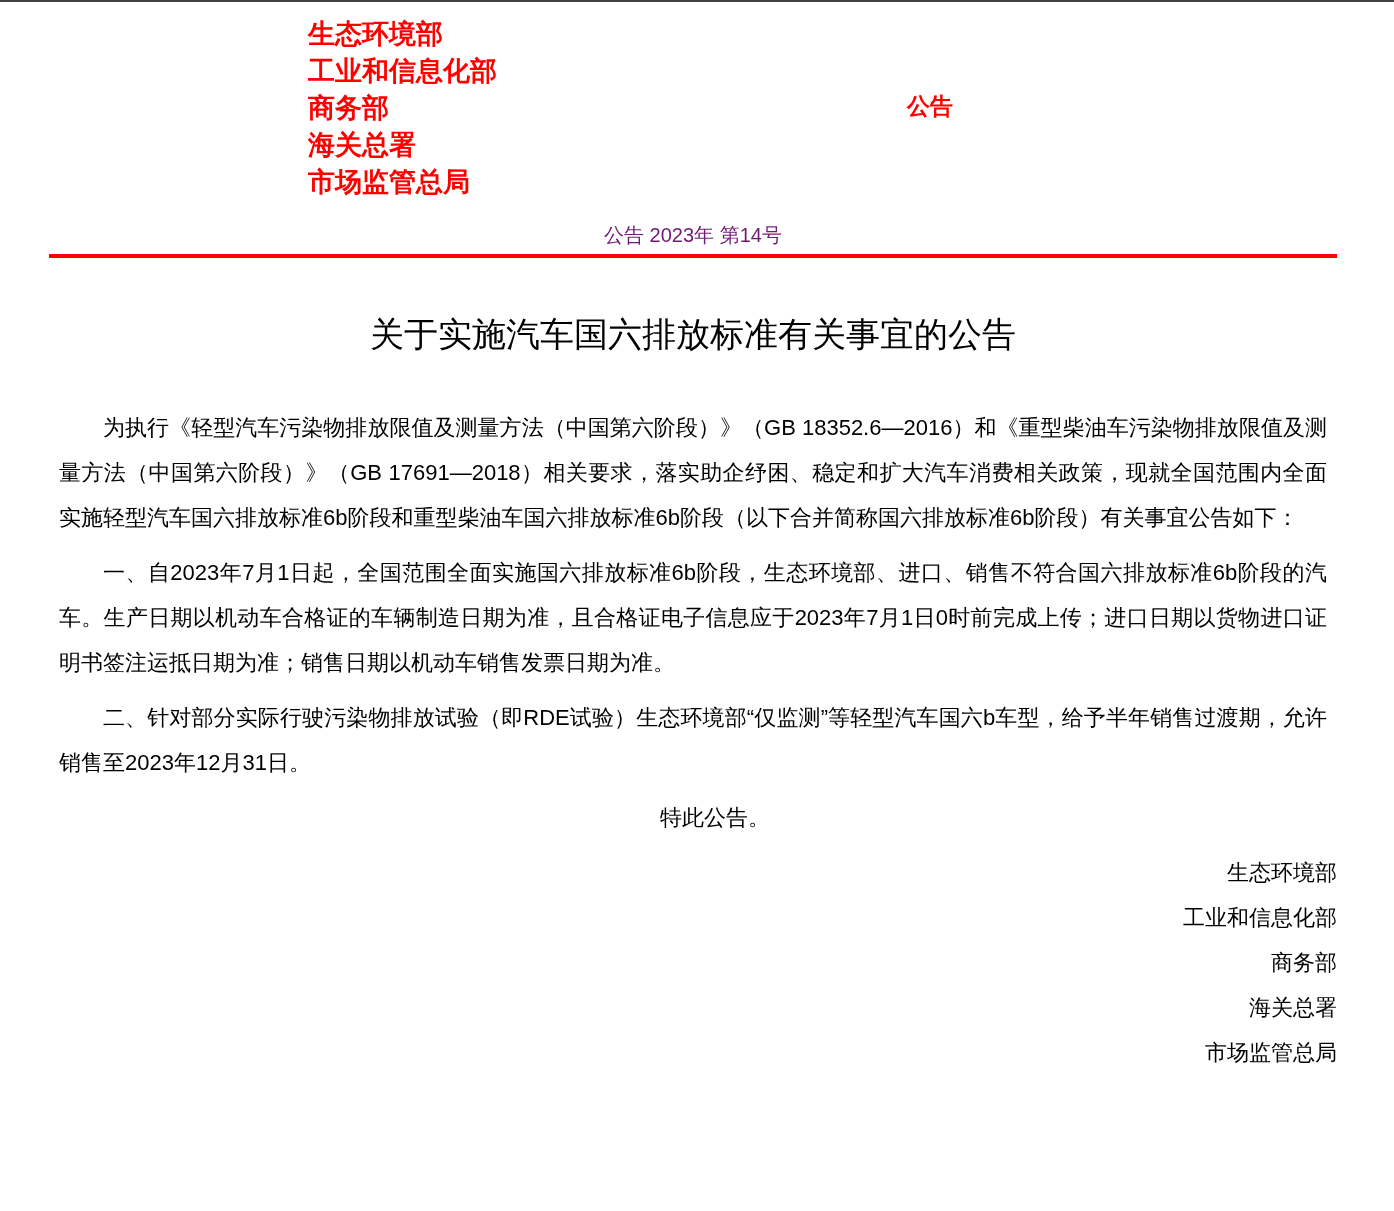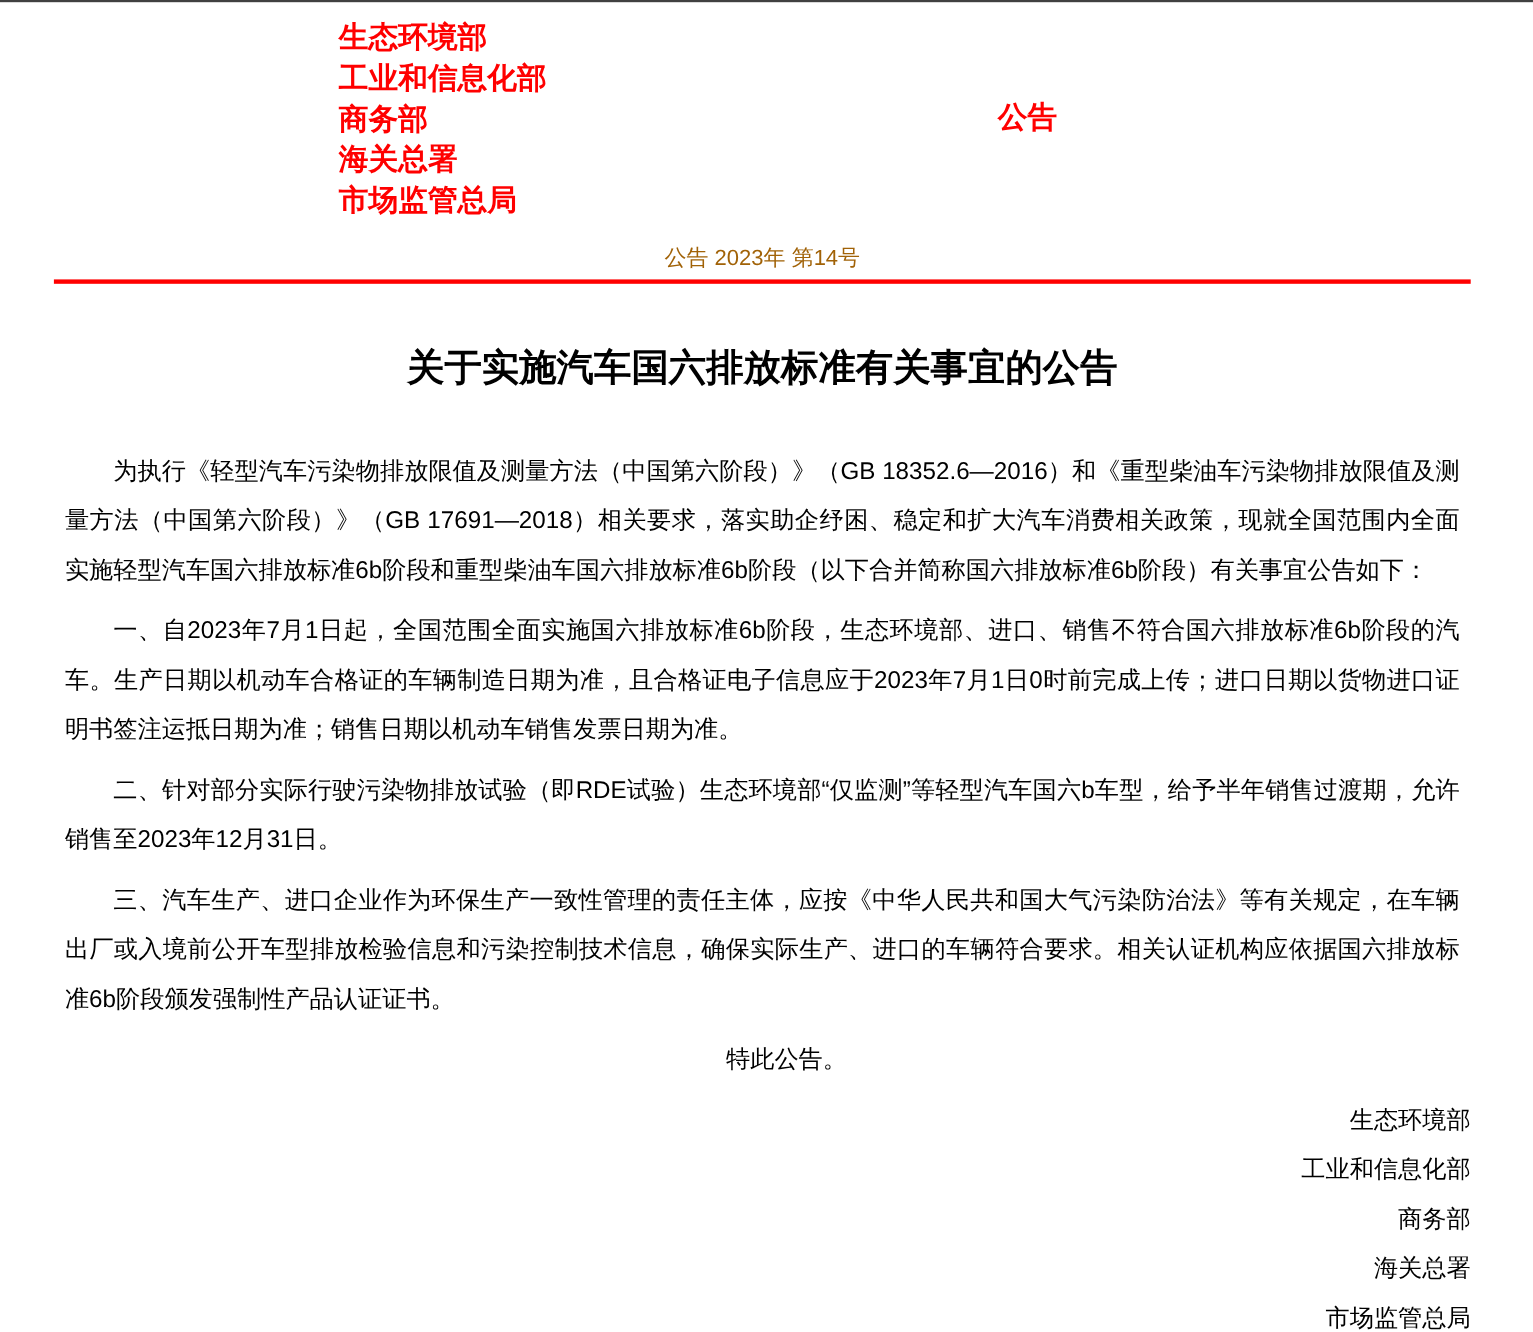--- a/index.html
+++ b/index.html
@@ -29,55 +29,55 @@
     font-weight: bold;
     color: var(--accent, #ff0000);
     line-height: 37px;
     white-space: nowrap;
   }
   
   .gonggao-label {
     position: absolute;
     left: 907px;
     top: 86px;
-    font-size: 27px;
+    font-size: 23px;
     font-weight: bold;
     color: var(--accent, #ff0000);
     line-height: 37px;
     white-space: nowrap;
   }
   
   .doc-number {
     position: absolute;
     top: 218px;
     left: 49px;
     width: 1288px;
     text-align: center;
     font-size: 20px;
     line-height: 30px;
-    color: #a16207;
+    color: #701a75;
   }
   
   .red-rule {
     position: absolute;
     top: 252px;
     left: 49px;
     width: 1288px;
     height: 4px;
     background: var(--accent, #ff0000);
   }
   
   .doc-title {
     position: absolute;
     top: 308px;
     left: 49px;
     width: 1288px;
     text-align: center;
     font-size: 34px;
-    font-weight: bold;
+    font-weight: normal;
     line-height: 48px;
     color: #000000;
     white-space: nowrap;
   }
   
   .doc-body {
     position: absolute;
     top: 393px;
     left: 49px;
     width: 1288px;
@@ -122,21 +122,20 @@
   <div class="doc-number">公告 2023年 第14号</div>
 
   <div class="red-rule"></div>
 
   <div class="doc-title">关于实施汽车国六排放标准有关事宜的公告</div>
 
   <div class="doc-body">
     <p>为执行《轻型汽车污染物排放限值及测量方法（中国第六阶段）》（GB 18352.6—2016）和《重型柴油车污染物排放限值及测量方法（中国第六阶段）》（GB 17691—2018）相关要求，落实助企纾困、稳定和扩大汽车消费相关政策，现就全国范围内全面实施轻型汽车国六排放标准6b阶段和重型柴油车国六排放标准6b阶段（以下合并简称国六排放标准6b阶段）有关事宜公告如下：</p>
     <p>一、自2023年7月1日起，全国范围全面实施国六排放标准6b阶段，生态环境部、进口、销售不符合国六排放标准6b阶段的汽车。生产日期以机动车合格证的车辆制造日期为准，且合格证电子信息应于2023年7月1日0时前完成上传；进口日期以货物进口证明书签注运抵日期为准；销售日期以机动车销售发票日期为准。</p>
     <p>二、针对部分实际行驶污染物排放试验（即RDE试验）生态环境部“仅监测”等轻型汽车国六b车型，给予半年销售过渡期，允许销售至2023年12月31日。</p>
-    <p>三、汽车生产、进口企业作为环保生产一致性管理的责任主体，应按《中华人民共和国大气污染防治法》等有关规定，在车辆出厂或入境前公开车型排放检验信息和污染控制技术信息，确保实际生产、进口的车辆符合要求。相关认证机构应依据国六排放标准6b阶段颁发强制性产品认证证书。</p>
     <p class="closing">特此公告。</p>
 
     <div class="signature-block">
       <div class="signature-line">生态环境部</div>
       <div class="signature-line">工业和信息化部</div>
       <div class="signature-line">商务部</div>
       <div class="signature-line">海关总署</div>
       <div class="signature-line">市场监管总局</div>
     </div>
   </div>

